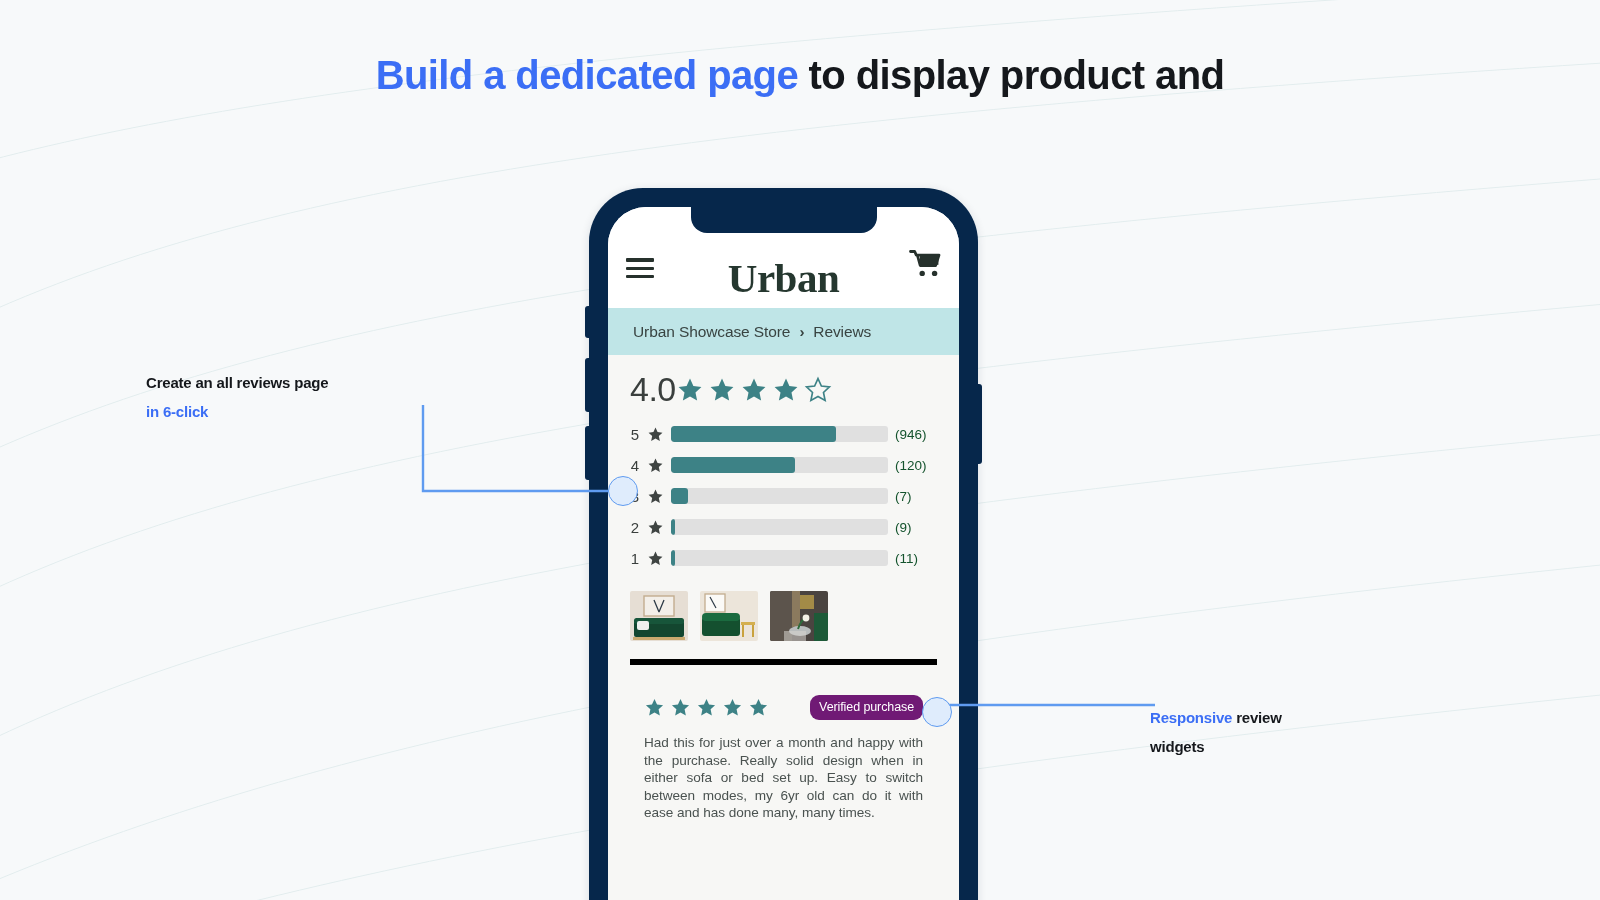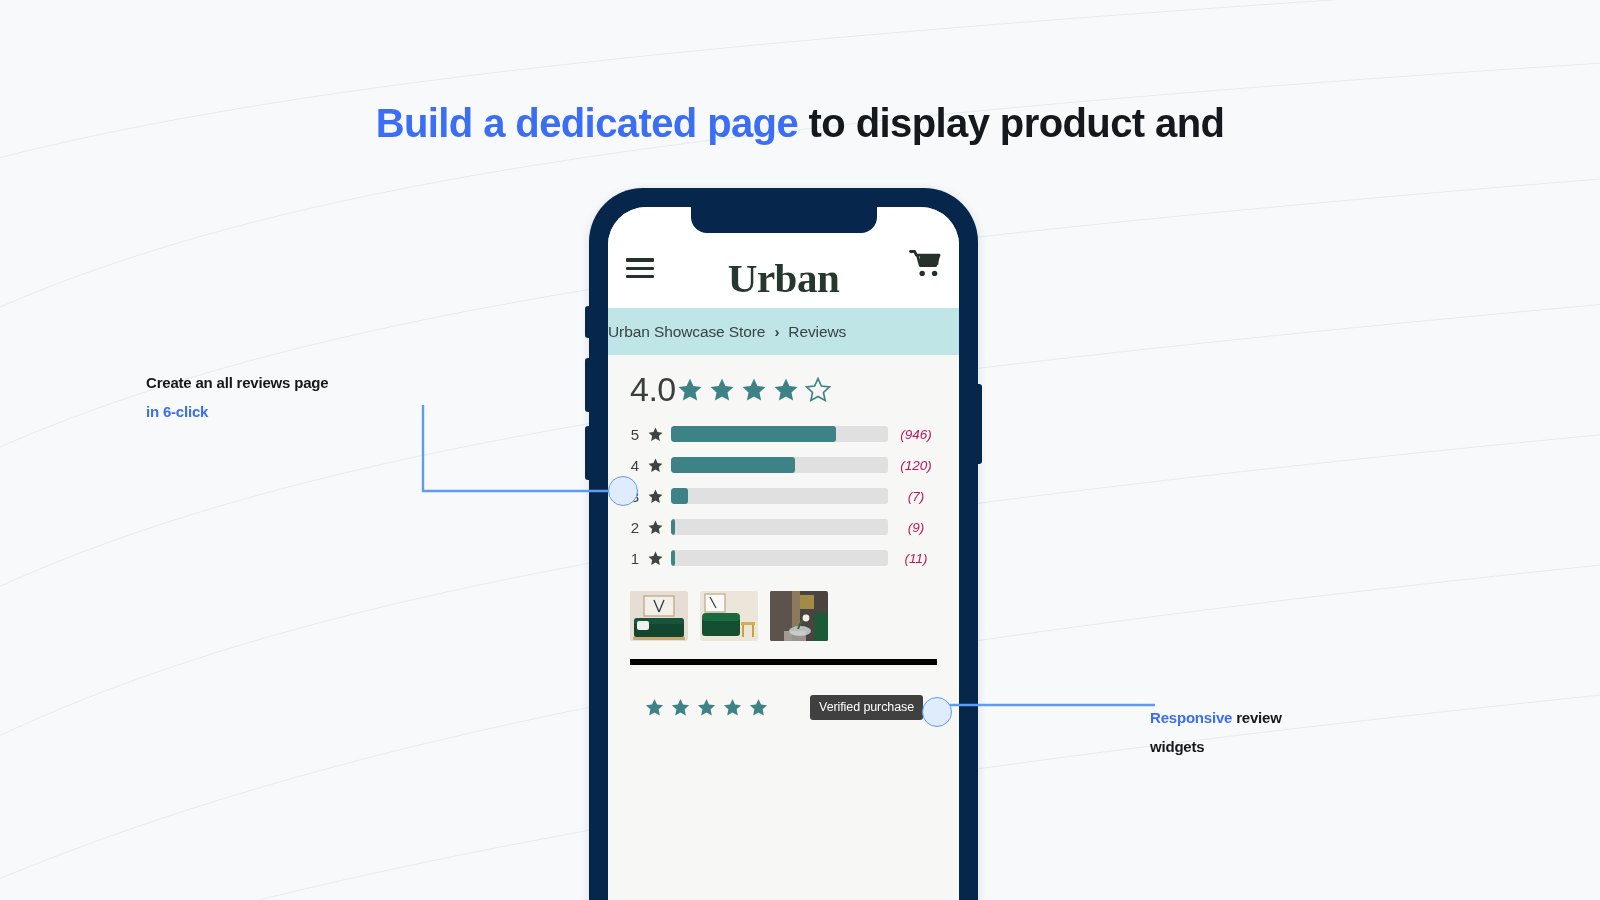--- a/index.html
+++ b/index.html
@@ -30,21 +30,20 @@
     top: 48px;
     left: 0;
     width: 1600px;
     text-align: center;
     z-index: 3;
     font-size: 40px;
     line-height: 54px;
     font-weight: 700;
     letter-spacing: -0.6px;
     color: #15181c;
-    margin-top: 48px;
   }
   .headline .accent { color: #3b6ef5; }
   .headline .l2 { display: block; }
 
   
   .annot {
     position: absolute;
     z-index: 5;
     font-size: 15px;
     line-height: 29px;
@@ -160,20 +159,21 @@
     color: #25372f;
   }
   .cart-icon { margin-bottom: 18px; cursor: pointer; }
 
   
   .breadcrumb {
     height: 47px;
     background: #bfe5e7;
     display: flex;
     align-items: center;
+    padding-left: 25px;
     gap: 9px;
     font-size: 15.5px;
     color: #394442;
     letter-spacing: -0.1px;
   }
   .crumb-sep { font-size: 15px; font-weight: 700; color: #394442; line-height: 1; }
 
   
   .summary { background: #f7f7f5; padding: 15px 22px 0 22px; }
   .score-row { display: flex; align-items: center; margin-bottom: 12px; }
@@ -192,38 +192,38 @@
     overflow: hidden;
     position: relative;
   }
   .bar-fill {
     position: absolute;
     left: 0; top: 0; bottom: 0;
     background: #3d8286;
     border-radius: 3px;
     min-width: 3px;
   }
-  .bar-count { font-size: 13.5px; color: #be185d; width: 42px; text-align: center; font-style: italic; }
+  .bar-count { font-size: 13.5px; color: #14532d; width: 42px; text-align: left; }
 
   
   .thumbs { display: flex; gap: 12px; padding: 20px 22px 18px 22px; background: #f7f7f5; }
   .thumb { width: 58px; height: 50px; border-radius: 2px; overflow: hidden; cursor: pointer; }
 
   .divider-bar { height: 6px; background: #000000; margin: 0 22px 14px 22px; }
 
   
   .review-card { background: #f7f7f5; margin: 0 18px; padding: 16px 18px 20px 18px; }
   .review-top { display: flex; align-items: center; justify-content: space-between; margin-bottom: 14px; }
   .review-stars { display: flex; gap: 5px; }
   .verified {
-    background: #404040;
+    background: #701a75;
     color: #ffffff;
     font-size: 12.5px;
     padding: 5px 9px 6px 9px;
-    border-radius: 3px;
+    border-radius: 9px;
     letter-spacing: -0.1px;
     white-space: nowrap;
   }
   .review-text {
     font-size: 13.6px;
     line-height: 17.6px;
     color: #4a5250;
     text-align: justify;
     letter-spacing: -0.05px;
   }
@@ -424,15 +424,16 @@
             </svg>
             <svg width="21" height="21" viewBox="0 0 24 24">
               <path d="M12 2.2 L14.9 8.6 L21.8 9.4 L16.7 14.1 L18.1 21 L12 17.6 L5.9 21 L7.3 14.1 L2.2 9.4 L9.1 8.6 Z" fill="#3d8286"></path>
             </svg>
             <svg width="21" height="21" viewBox="0 0 24 24">
               <path d="M12 2.2 L14.9 8.6 L21.8 9.4 L16.7 14.1 L18.1 21 L12 17.6 L5.9 21 L7.3 14.1 L2.2 9.4 L9.1 8.6 Z" fill="#3d8286"></path>
             </svg>
           </div>
         <div class="verified">Verified purchase</div>
       </div>
+      <div class="review-text">Had this for just over a month and happy with the purchase. Really solid design when in either sofa or bed set up. Easy to switch between modes, my 6yr old can do it with ease and has done many, many times.</div>
     </div>
   </div>
 </div>
 
 </body></html>

